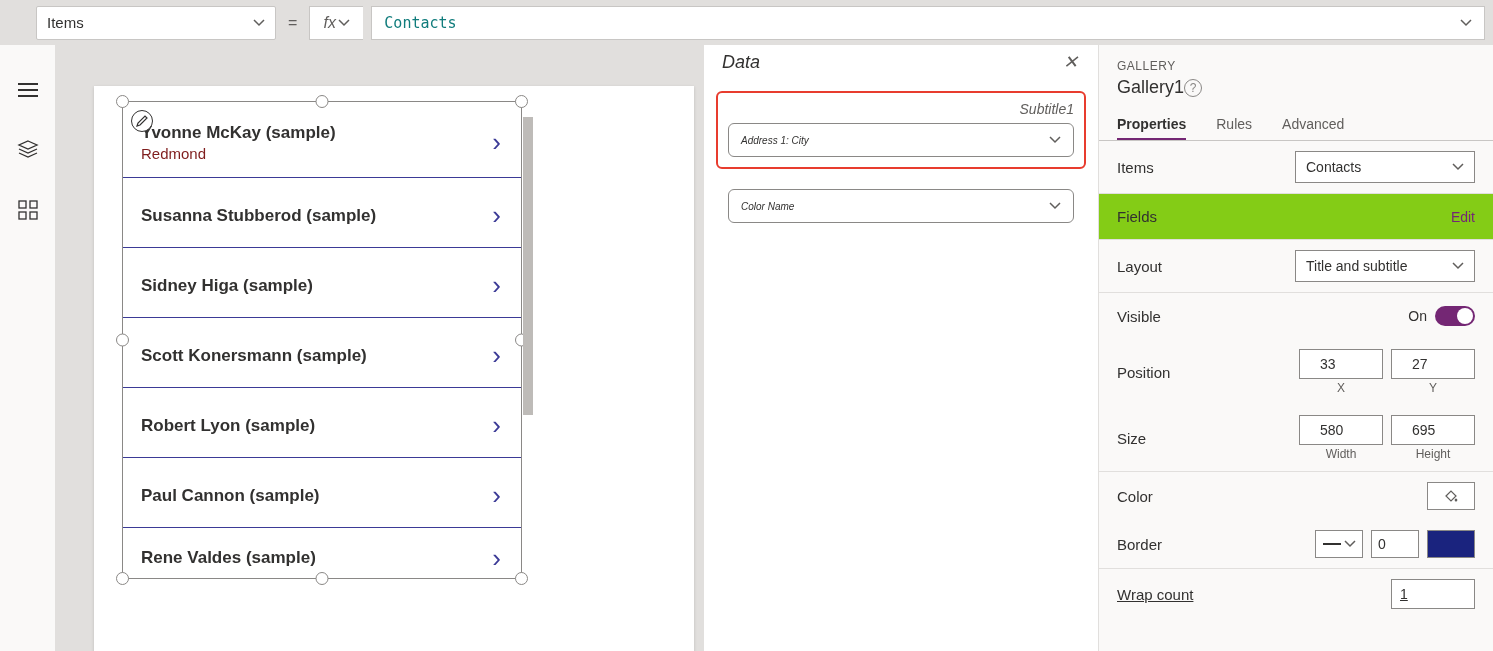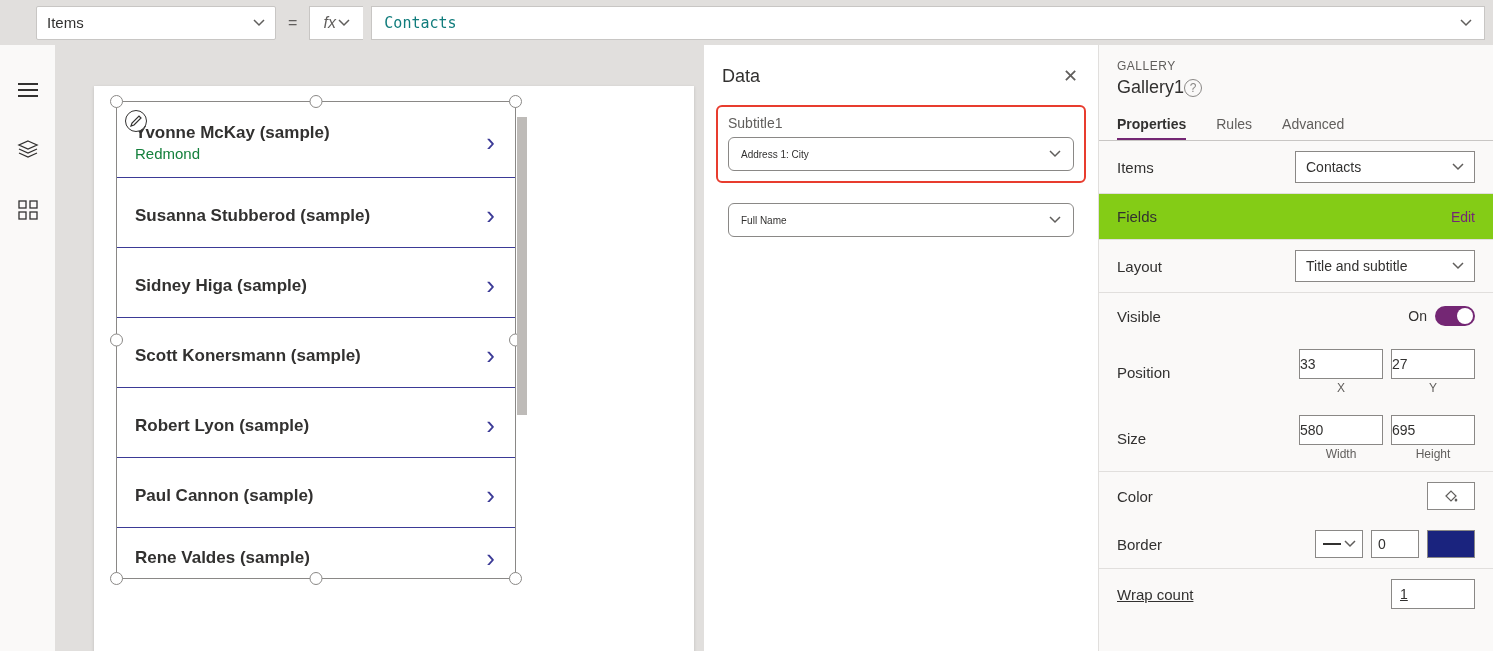--- a/index.html
+++ b/index.html
@@ -100,21 +100,21 @@
       position: absolute;
       left: 38px;
       top: 41px;
       width: 600px;
       height: 570px;
       background: #fff;
       box-shadow: 0 1px 3px rgba(0,0,0,.15);
     }
     .gallery-control {
       position: absolute;
-      left: 22px;
+      left: 28px;
       top: 15px;
       width: 400px;
       height: 478px;
       border: 1px solid #8a8886;
       background: #fff;
     }
     .sel-handle {
       position: absolute;
       width: 13px; height: 13px;
       background: #fff;
@@ -147,60 +147,61 @@
       border-bottom: 1px solid #3b3a96;
       padding: 14px 14px 8px 18px;
       display: flex;
       align-items: center;
       justify-content: space-between;
       position: relative;
     }
     .gallery-item:first-child { border-bottom-color: #3b3a96; }
     .gallery-item .titles { display: flex; flex-direction: column; }
     .gallery-item .title { font-size: 17px; font-weight: 600; color: #323130; }
-    .gallery-item .subtitle { font-size: 15px; color: #15803d; margin-top: 2px; }
+    .gallery-item .subtitle { font-size: 15px; color: #7f1d1d; margin-top: 2px; }
     .chevron { color: #3b3a96; font-size: 26px; margin-right: 6px; }
     .gallery-scrollbar {
       position: absolute;
       right: -12px;
       top: 15px;
       width: 10px;
       height: 298px;
       background: #bebbb8;
       border-radius: 0;
     }
 
     
     .data-pane {
       width: 395px;
       background: #fff;
       position: absolute;
       right: 0;
       top: 0;
       bottom: 0;
       border-left: 1px solid #e1dfdd;
-      padding: 20px 12px;
+      padding: 6px 12px;
+      font-style: italic;
     }
     .data-header {
       display: flex;
       justify-content: space-between;
       align-items: center;
       padding: 0 8px 18px 6px;
     }
     .data-header h3 { font-size: 18px; font-weight: 400; }
     .close-x { font-size: 18px; color: #605e5c; cursor: pointer; }
 
     .field-group {
       padding: 8px 10px 10px 10px;
       border-radius: 6px;
       margin-bottom: 10px;
     }
     .field-group.highlighted { border: 2px solid #e83c2e; }
     .field-group.not-highlighted { border: 2px solid transparent; }
-    .field-label { font-size: 14px; color: #605e5c; margin-bottom: 6px; }
+    .field-label { font-size: 14px; color: #605e5c; margin-bottom: 6px; text-align: right; }
     .field-select {
       height: 34px;
       border: 1px solid #8a8886;
       border-radius: 6px;
       display: flex;
       align-items: center;
       justify-content: space-between;
       padding: 0 12px;
       font-size: 10px;
       background: #fff;
@@ -269,21 +270,21 @@
     .toggle::after {
       content: ""; position: absolute; right: 2px; top: 2px;
       width: 16px; height: 16px; border-radius: 50%; background: #fff;
     }
     .toggle-text { font-size: 14px; color: #323130; margin-right: 8px; }
     .pos-inputs { display: flex; flex-direction: column; gap: 2px; }
     .pos-row { display: flex; gap: 8px; }
     .pos-input {
       width: 84px; height: 30px;
       border: 1px solid #8a8886; background: #fff;
-      padding: 0 0; font-size: 14px;
+      padding: 0 20px; font-size: 14px;
       display: flex; align-items: center;
     }
     .pos-label-row { display: flex; gap: 8px; }
     .pos-label { width: 84px; text-align: center; font-size: 12px; color: #605e5c; }
 
     .color-row-controls { display: flex; gap: 8px; align-items:center; }
     .color-swatch {
       width: 48px; height: 28px; border: 1px solid #8a8886; background: #fff;
       display:flex; align-items:center; justify-content:center;
     }
@@ -420,21 +421,21 @@
         <div class="field-label">Subtitle1</div>
         <div class="field-select">
           <span>Address 1: City</span>
           <svg class="chev-svg" viewBox="0 0 12 12">
               <path d="M1 3l5 5 5-5" stroke="#605e5c" fill="none" stroke-width="1.5"></path>
             </svg>
         </div>
       </div>
       <div class="field-group not-highlighted">
         <div class="field-select">
-          <span>Full Name</span>
+          <span>Color Name</span>
           <svg class="chev-svg" viewBox="0 0 12 12">
               <path d="M1 3l5 5 5-5" stroke="#605e5c" fill="none" stroke-width="1.5"></path>
             </svg>
         </div>
       </div>
     </div>
   </div>
 
   <div class="props-pane">
     <div class="props-crumb">GALLERY</div>

